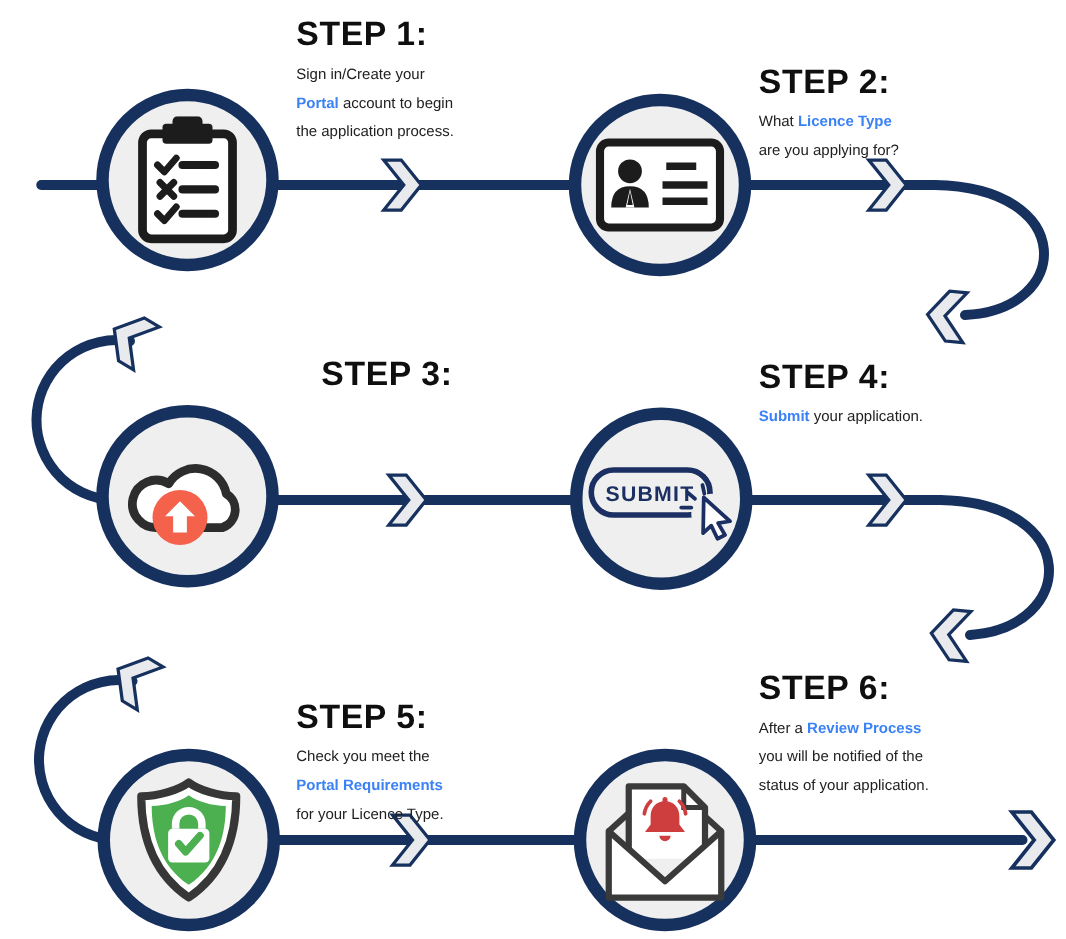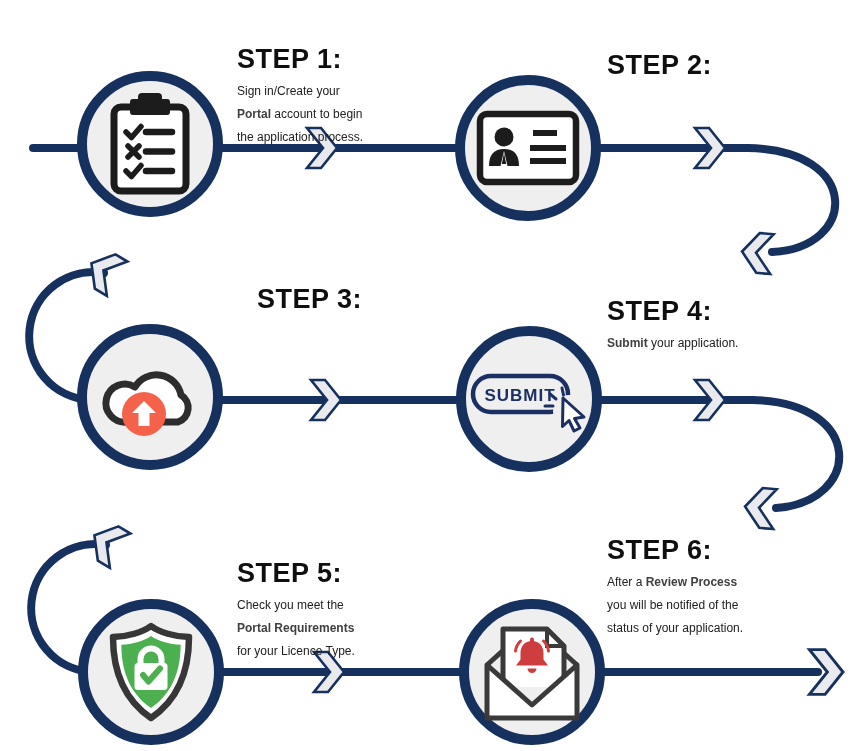--- a/index.html
+++ b/index.html
@@ -9,21 +9,21 @@
   }
   .connector{position:absolute;left:0;top:0;z-index:1;}
   .circle{
     position:absolute;width:146px;height:146px;box-sizing:border-box;
     border:10px solid #17315e;border-radius:50%;background:#efefef;
     display:flex;align-items:center;justify-content:center;z-index:2;
   }
   .step-text{position:absolute;z-index:3;white-space:nowrap;}
   .step-title{font-weight:700;font-size:27px;line-height:30px;color:#0f0f0f;letter-spacing:.5px;}
   .step-body{font-size:12px;line-height:23px;color:#212121;margin-top:6px;}
-  .step-body b{font-weight:700;color:#404040;}
+  .step-body b{font-weight:700;color:#3b82f6;}
 </style>
 </head>
 <body>
 
 <div class="canvas">
 
   <svg class="connector" width="853" height="751" viewBox="0 0 853 751">
     <defs>
       <path id="chev" d="M -13 -20 L 1 -20 L 17 0 L 1 20 L -13 20 L 3 0 Z"></path>
     </defs>
@@ -129,34 +129,35 @@
         <path d="M 48.5 47.5 a 4.5 4.5 0 0 0 9 0 z"></path>
         <g stroke="#ce3e3e" stroke-width="3" stroke-linecap="round" fill="none">
           <path d="M 36.5 30 a 17 17 0 0 1 5 -10"></path>
           <path d="M 69.5 30 a 17 17 0 0 0 -5 -10"></path>
         </g>
       </g>
       <path d="M 8 44 L 53 84 L 98 44 L 98 97 L 8 97 Z" fill="#ffffff" stroke="#3a3a3a" stroke-width="5" stroke-linejoin="round"></path>
     </svg>
   </div>
 
-  <div class="step-text" style="left:237px;top:44px;">
+  <div class="step-text" style="left:237px;top:12px;">
     <div class="step-title">STEP 1:</div>
     <div class="step-body"><span>Sign in/Create your</span><br><b>Portal</b><span> account to begin</span><br><span>the application process.</span></div>
   </div>
 
   <div class="step-text" style="left:607px;top:50px;">
     <div class="step-title">STEP 2:</div>
+    <div class="step-body"><span>What </span><b>Licence Type</b><br><span>are you applying for?</span></div>
   </div>
 
   <div class="step-text" style="left:237px;top:284px;margin-left:20px;">
     <div class="step-title">STEP 3:</div>
   </div>
 
-  <div class="step-text" style="left:607px;top:296px;">
+  <div class="step-text" style="left:607px;top:286px;">
     <div class="step-title">STEP 4:</div>
     <div class="step-body"><b>Submit</b><span> your application.</span></div>
   </div>
 
   <div class="step-text" style="left:237px;top:558px;">
     <div class="step-title">STEP 5:</div>
     <div class="step-body"><span>Check you meet the</span><br><b>Portal Requirements</b><br><span>for your Licence Type.</span></div>
   </div>
 
   <div class="step-text" style="left:607px;top:535px;">

